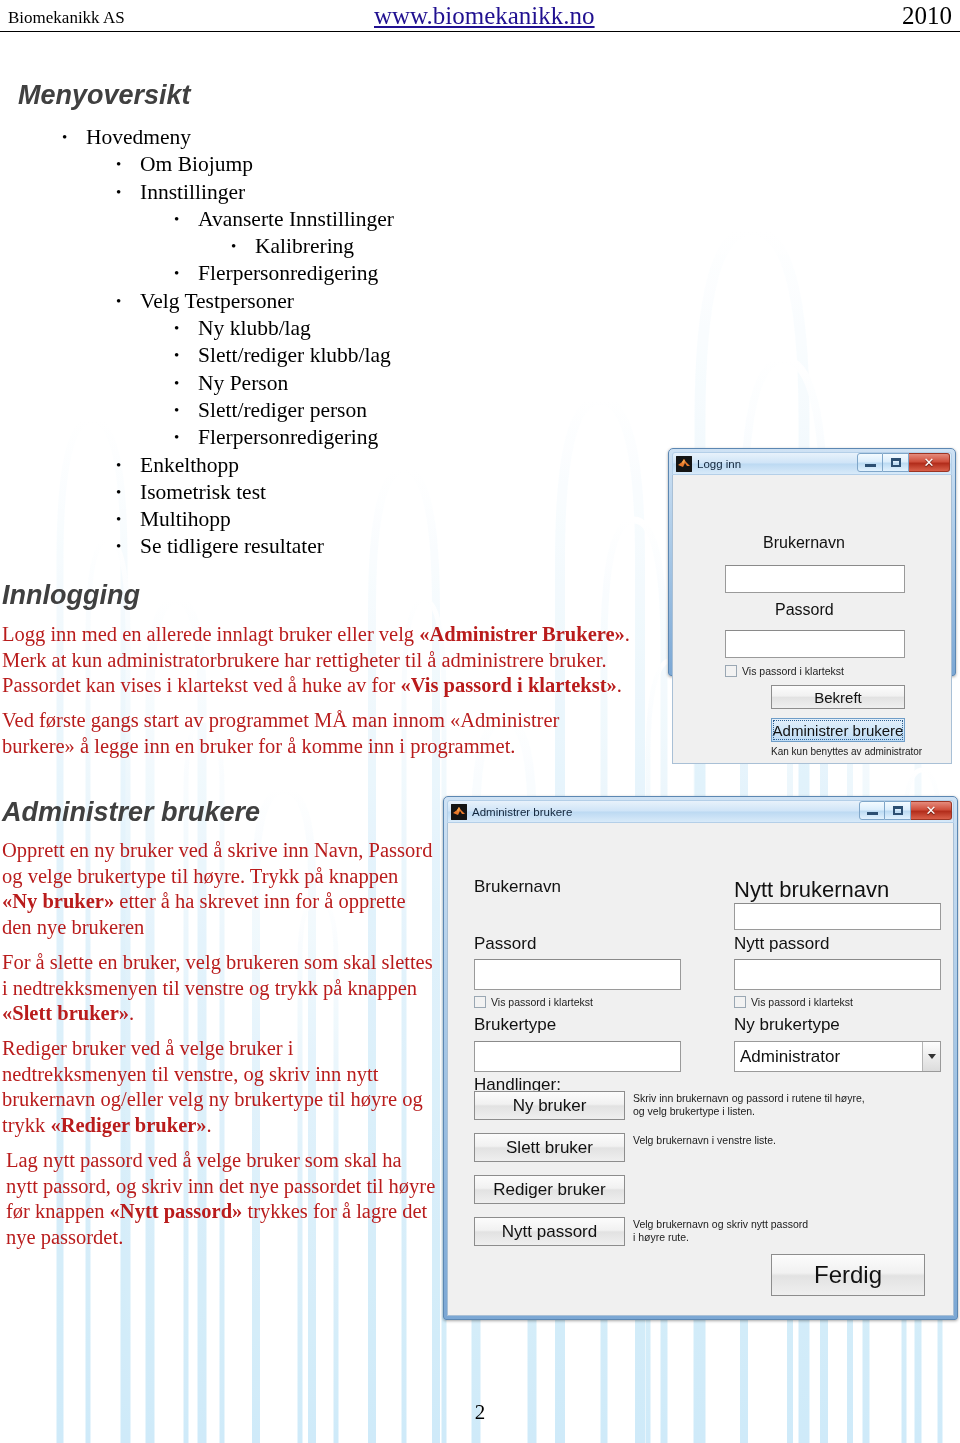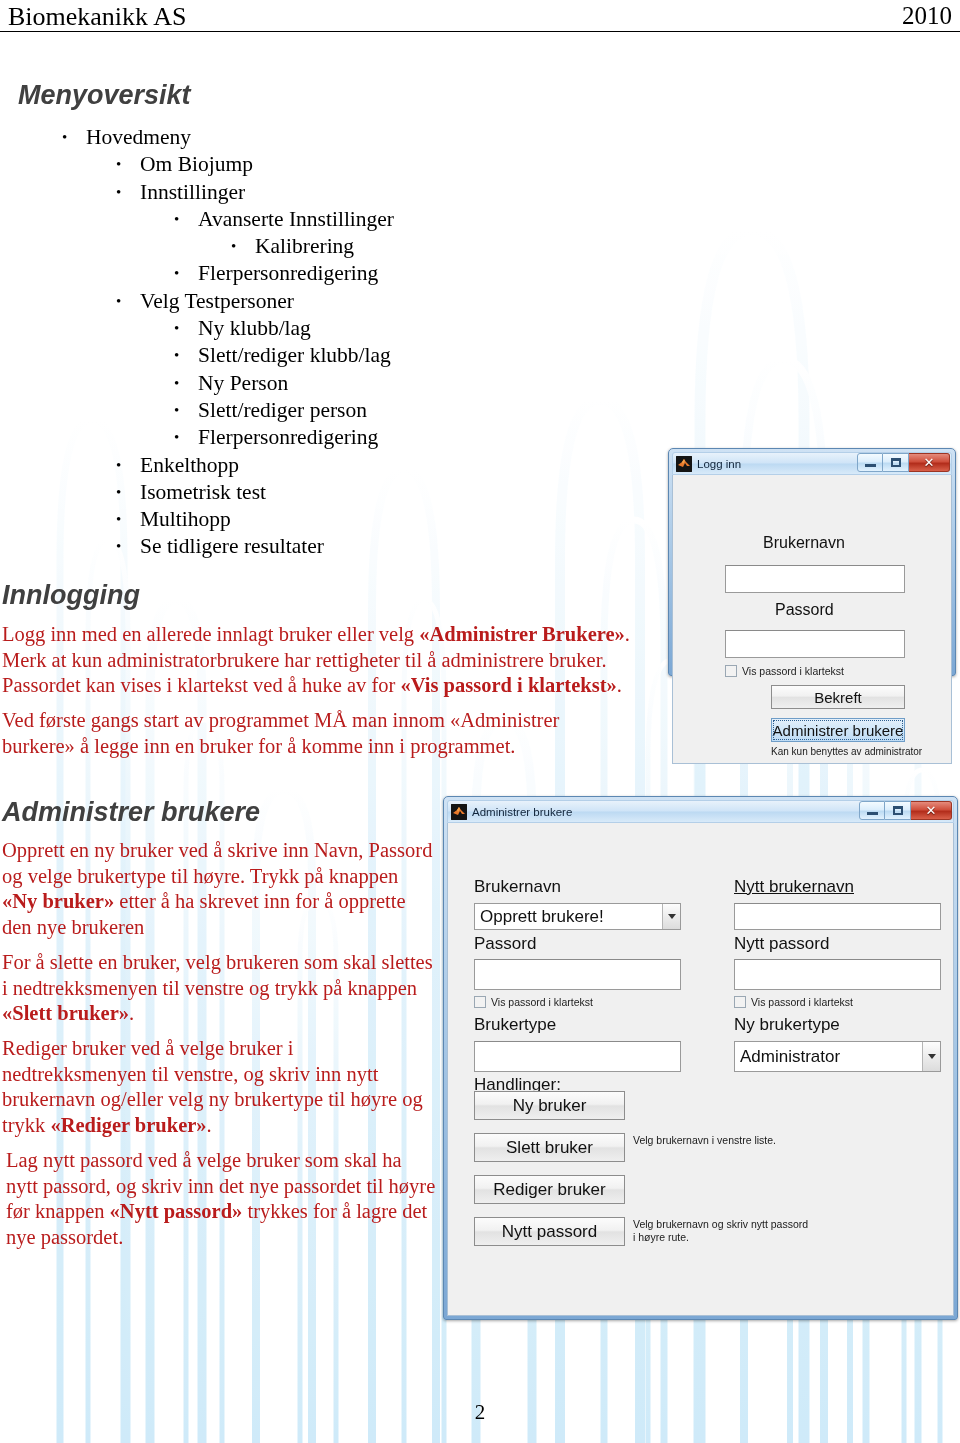--- a/index.html
+++ b/index.html
@@ -17,22 +17,22 @@
     position: absolute; left: 0; top: 0; width: 960px; height: 1443px;
     z-index: 0; pointer-events: none;
   }
 
   
   #page-header {
     position: absolute; left: 0; top: 0; width: 960px; height: 34px;
     z-index: 3;
   }
   #page-header .hdr-left {
-    position: absolute; left: 8px; top: 2px;
-    font-size: 26px; color: #000;
+    position: absolute; left: 8px; top: 8px;
+    font-size: 17px; color: #000;
   }
   #page-header .hdr-center {
     position: absolute; left: 374px; top: 2px;
     font-size: 25px; color: #201090;
     text-decoration: underline;
   }
   #page-header .hdr-right {
     position: absolute; right: 8px; top: 2px;
     font-size: 25px; color: #000;
   }
@@ -239,20 +239,21 @@
     <path d="M700,1443 V420 Q700,230 752,230 Q804,230 804,420 V1443" stroke-width="11"></path>
     <path d="M744,1443 V520 Q744,360 784,360 Q824,360 824,520 V1443" stroke-width="8"></path>
     <path d="M790,1443 V660 Q790,540 820,540 Q850,540 850,660 V1443" stroke-width="6"></path>
     <path d="M866,1443 V720 Q866,620 892,620 Q918,620 918,720 V1443" stroke-width="7"></path>
     <path d="M904,1443 V840 Q904,770 922,770 Q940,770 940,840 V1443" stroke-width="5"></path>
   </g>
 </svg>
 
 <div id="page-header">
   <div class="hdr-left">Biomekanikk AS</div>
+  <div class="hdr-center">www.biomekanikk.no</div>
   <div class="hdr-right">2010</div>
 </div>
 <div id="header-rule"></div>
 
 <div class="sec-head" id="h-menyoversikt">Menyoversikt</div>
 
 <div id="menu-outline">
     <div class="mi lv1"><span class="bul">•</span><span>Hovedmeny</span></div>
     <div class="mi lv2"><span class="bul">•</span><span>Om Biojump</span></div>
     <div class="mi lv2"><span class="bul">•</span><span>Innstillinger</span></div>
@@ -355,71 +356,70 @@
       <span class="wb">
           <span class="glyph-max"></span>
         </span>
       <span class="wb wb-close">✕</span>
     </span>
   </div>
 
   <div class="win-body" style="position:relative; height:493px;">
 
     <div class="fld-label" style="left:26px; top:54px; font-size:17px;">Brukernavn</div>
-    <div class="combobox" style="left:26px; top:80px; width:207px; height:27px; font-size:17px;">
-      <span class="cb-text">Opprett brukere!</span>
-      <span class="cb-arrow">
-          <span class="tri-down"></span>
-        </span>
-    </div>
 
     <div class="fld-label" style="left:26px; top:111px; font-size:17px;">Passord</div>
     <div class="textbox" style="left:26px; top:136px; width:207px; height:31px;"></div>
 
     <div class="checkrow" style="left:26px; top:173px; font-size:10.5px;">
       <span class="chkbox"></span>
       <span>Vis passord i klartekst</span>
     </div>
 
     <div class="fld-label" style="left:26px; top:192px; font-size:17px;">Brukertype</div>
     <div class="textbox" style="left:26px; top:218px; width:207px; height:31px;"></div>
 
     <div class="fld-label" style="left:26px; top:252px; font-size:17px;">Handlinger:</div>
 
-    <div class="fld-label" style="left:286px; top:54px; font-size:17px;text-decoration:underline;">Nytt brukernavn</div>
+    <div class="fld-label" style="left:286px; top:54px; font-size:22px;">Nytt brukernavn</div>
     <div class="textbox" style="left:286px; top:80px; width:207px; height:27px;"></div>
 
     <div class="fld-label" style="left:286px; top:111px; font-size:17px;">Nytt passord</div>
     <div class="textbox" style="left:286px; top:136px; width:207px; height:31px;"></div>
 
     <div class="checkrow" style="left:286px; top:173px; font-size:10.5px;">
       <span class="chkbox"></span>
       <span>Vis passord i klartekst</span>
     </div>
 
     <div class="fld-label" style="left:286px; top:192px; font-size:17px;">Ny brukertype</div>
     <div class="combobox" style="left:286px; top:218px; width:207px; height:31px; font-size:17px;">
       <span class="cb-text">Administrator</span>
       <span class="cb-arrow">
           <span class="tri-down"></span>
         </span>
     </div>
 
     <div class="btn" style="left:26px; top:268px; width:151px; height:29px; font-size:17px;">Ny bruker</div>
+    <div class="hint" style="left:185px; top:269px; font-size:10.5px; line-height:13px;">
+      <span>Skriv inn brukernavn og passord i rutene til høyre,</span>
+      <span>og velg brukertype i listen.</span>
+    </div>
 
     <div class="btn" style="left:26px; top:310px; width:151px; height:29px; font-size:17px;">Slett bruker</div>
     <div class="hint" style="left:185px; top:311px; font-size:10.5px; line-height:13px;">
       <span>Velg brukernavn i venstre liste.</span>
       <span></span>
     </div>
 
     <div class="btn" style="left:26px; top:352px; width:151px; height:29px; font-size:17px;">Rediger bruker</div>
 
     <div class="btn" style="left:26px; top:394px; width:151px; height:29px; font-size:17px;">Nytt passord</div>
     <div class="hint" style="left:185px; top:395px; font-size:10.5px; line-height:13px;">
       <span>Velg brukernavn og skriv nytt passord</span>
       <span>i høyre rute.</span>
     </div>
 
+    <div class="btn" style="left:323px; top:431px; width:154px; height:42px; font-size:24px;">Ferdig</div>
   </div>
 </div>
 
 <div id="page-number">2</div>
 
 </body></html>

